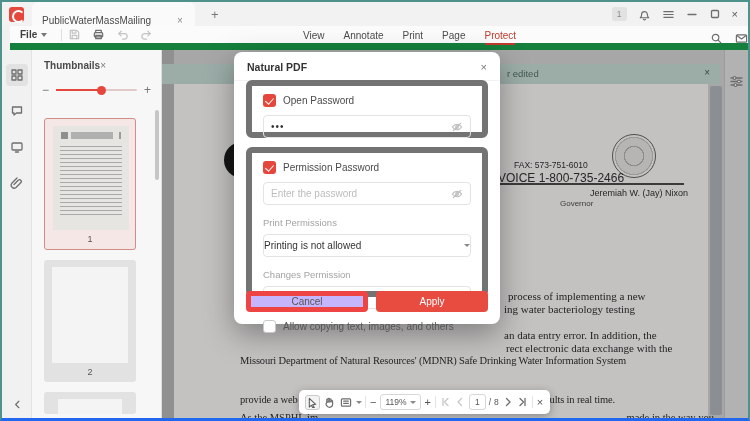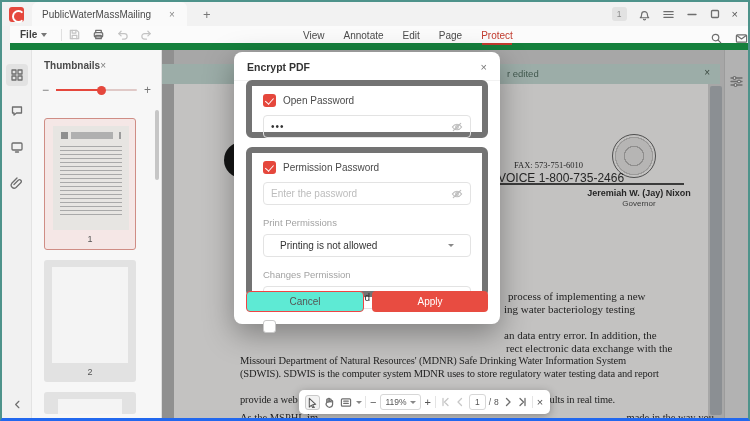--- a/index.html
+++ b/index.html
@@ -11,21 +11,21 @@
   .ico{stroke:#6e6e6e;fill:none;stroke-width:1.3;stroke-linecap:round;stroke-linejoin:round}
   .ico.dis{stroke:#c3c3c3}
 
   
   .titlebar{position:absolute;left:0;top:0;width:100%;height:24px;background:#f2f2f2;
     display:flex;align-items:center;font-size:10px}
   .applogo{width:15px;height:15px;border-radius:3px;background:#e5473c;margin:0 8px 0 7px;
     position:relative}
   .applogo::after{content:"";position:absolute;left:3px;top:3px;width:9px;height:9px;
     border:2px solid #fff;border-right-color:transparent;border-radius:50%}
-  .tab{display:flex;align-items:center;gap:16px;height:24px;padding:0 10px;background:#fafafa;
+  .tab{display:flex;align-items:flex-end;gap:24px;height:24px;padding:0 10px;background:#fafafa;
     border-radius:6px 6px 0 0;color:#4a4a4a}
   .tclose{color:#8a8a8a;font-size:10px;cursor:default;padding:0 2px}
   .newtab{margin-left:12px;color:#777;font-size:13px;padding:0 4px}
   .tb-right{margin-left:auto;display:flex;align-items:center;gap:11px;padding-right:10px}
   .badge1{min-width:15px;height:14px;background:#e2e2e2;border-radius:3px;color:#8a8a8a;
     font-size:8.5px;display:flex;align-items:center;justify-content:center;padding:0 2px}
   .winbtn{color:#555;font-size:11px}
 
   
   .menubar{position:absolute;left:8px;top:24px;width:100%;height:24px;background:#fbfbfb;
@@ -77,22 +77,22 @@
   .docarea .gutter{position:absolute;left:0;top:0;width:12px;bottom:0;background:#909090}
   .pagepaper{position:absolute;left:12px;top:34px;width:534px;bottom:0;background:#c3c2c1}
   .serif{font-family:"Liberation Serif",serif;color:#1f1f1f}
   .seal-left{position:absolute;left:50px;top:58px;width:36px;height:36px;border-radius:50%;background:#161616}
   .seal-right{position:absolute;left:438px;top:50px;width:44px;height:44px;border-radius:50%;
     border:1.5px solid #4e4e4e;background:radial-gradient(circle at 50% 50%, #b6b5b4 0 30%, #8e8d8c 31% 34%, #b6b5b4 35% 60%, #9a9998 61% 64%, transparent 65%)}
   .fax{position:absolute;left:340px;top:76px;font-size:8.5px;color:#262626}
   .voice{position:absolute;left:324px;top:87px;font-size:12px;color:#262626}
   .hrule{position:absolute;left:66px;top:99px;width:444px;height:2px;background:#3b3b3b}
   .signatory{position:absolute;left:386px;top:104px;width:158px;text-align:center;font-size:9px;
-    font-weight:bold;color:#262626}
-  .gov{position:absolute;left:386px;top:115px;width:158px;text-align:center;font-size:8px;color:#3a3a3a}
+    font-weight:normal;color:#262626}
+  .gov{position:absolute;left:386px;top:115px;width:158px;text-align:left;font-size:8px;color:#3a3a3a}
   .frag{position:absolute;white-space:nowrap;font-size:11px}
   .bodyline{position:absolute;left:66px;white-space:nowrap;font-size:10.5px;letter-spacing:-0.15px}
   .p2row{position:absolute;left:66px;width:474px;font-size:10.5px;white-space:nowrap}
   .p2row .rfrag{position:absolute;right:0;top:0}
 
   
   .greenbar{position:absolute;left:0;top:14px;width:558px;height:20px;background:#9cada8;
     display:flex;align-items:center;font-size:9.5px;color:#42594f}
   .greenbar .msg{position:absolute;left:345px;top:4px}
   .greenbar .gx{position:absolute;right:10px;top:3px;color:#39483f;font-size:10px}
@@ -128,25 +128,25 @@
   .cb.checked::after{content:"";position:absolute;left:4px;top:1.5px;width:3.5px;height:7px;
     border:solid #fff;border-width:0 1.6px 1.6px 0;transform:rotate(42deg)}
   .cb.un{background:#fff;border:1px solid #c9c9c9}
   .inputrow{margin-top:8px;height:23px;border:1px solid #e3e3e3;border-radius:4px;
     display:flex;align-items:center;padding:0 7px;gap:6px}
   .inputrow input{flex:1;border:none;outline:none;font-size:10px;color:#333;background:transparent;
     font-family:"Liberation Sans",sans-serif;letter-spacing:1px}
   .inputrow input::placeholder{color:#bcbcbc;letter-spacing:0}
   .graylabel{color:#a3a3a3;margin-top:12px;font-size:9.5px}
   .selectbox{margin-top:6px;height:23px;border:1px solid #e3e3e3;border-radius:4px;display:flex;
-    align-items:center;justify-content:space-between;padding:0 16px;color:#333}
+    align-items:center;justify-content:space-between;padding:0 0;color:#333}
   .allowrow{margin-top:11px;display:flex;align-items:center;gap:7px;color:#555}
   .btnrow{position:absolute;left:12px;right:12px;bottom:12px;display:flex;gap:8px}
   .btn{flex:1;height:21px;border-radius:4px;display:flex;align-items:center;justify-content:center;font-size:10px}
-  .btn.cancel{background:#5eead4;border:1px solid #ef4444;color:#555}
+  .btn.cancel{background:#c4b5fd;border:5px solid #ef4444;color:#555}
   .btn.apply{background:#e84c41;color:#fff}
 </style>
 </head>
 <body>
 
 <div class="window">
 
   <div class="titlebar">
     <div class="applogo"></div>
     <div class="tab">
@@ -210,21 +210,21 @@
       <span>
         <svg class="ico dis" width="13" height="13" viewBox="0 0 14 14">
             <path d="M11 6H5a3 3 0 0 0 0 6h2"></path>
             <path d="M8.5 3.5 11 6 8.5 8.5"></path>
           </svg>
       </span>
     </div>
     <div class="mb-tabs">
       <span class="mb-tab">View</span>
       <span class="mb-tab">Annotate</span>
-      <span class="mb-tab">Edit</span>
+      <span class="mb-tab">Print</span>
       <span class="mb-tab">Page</span>
       <span class="mb-tab active">Protect</span>
     </div>
     <div class="mb-right">
       <span>
         <svg class="ico" width="13" height="13" viewBox="0 0 14 14">
             <circle cx="6" cy="6" r="3.5"></circle>
             <path d="m8.7 8.7 2.8 2.8"></path>
           </svg>
       </span>
@@ -300,33 +300,32 @@
     </div>
     <div class="panel-scroll"></div>
   </div>
 
   <div class="docarea">
     <div class="gutter"></div>
 
     <div class="pagepaper serif">
       <div class="seal-left"></div>
       <div class="seal-right"></div>
-      <div class="fax" style="font-family:Liberation Serif, serif">FAX: 573-751-6010</div>
+      <div class="fax" style="font-family:Liberation Sans, sans-serif">FAX: 573-751-6010</div>
       <div class="voice" style="font-family:'Liberation Sans',sans-serif">VOICE 1-800-735-2466</div>
       <div class="hrule"></div>
       <div class="signatory" style="font-family:'Liberation Sans',sans-serif">Jeremiah W. (Jay) Nixon</div>
       <div class="gov" style="font-family:'Liberation Sans',sans-serif">Governor</div>
 
       <div class="frag" style="left:334px;top:206px">process of implementing a new</div>
       <div class="frag" style="left:330px;top:219px">ing water bacteriology testing</div>
       <div class="frag" style="left:330px;top:245px">an data entry error. In addition, the</div>
       <div class="frag" style="left:332px;top:258px">rect electronic data exchange with the</div>
 
       <div class="bodyline" style="top:271px">Missouri Department of Natural Resources' (MDNR) Safe Drinking Water Information System</div>
-      <div class="bodyline" style="top:284px">(SDWIS). SDWIS is the computer system MDNR uses to store regulatory water testing data and report</div>
       <div class="bodyline" style="top:310px">provide a web portal that MSPHL clients can use to access their own test results in real time.</div>
 
       <div class="p2row" style="top:328px">
         <span>As the MSPHL im</span>
         <span class="rfrag">made in the way you</span>
       </div>
 
     </div>
 
     <div class="greenbar">
@@ -396,21 +395,21 @@
       <svg width="10" height="10" viewBox="0 0 10 10" class="ico">
           <path d="M7 1.5v7M2 1.5 5.5 5 2 8.5"></path>
         </svg>
     </span>
     <span class="ft-sep"></span>
     <span class="glyphbtn">×</span>
   </div>
 
   <div class="dialog">
     <div class="dlg-head">
-      <span>Encrypt PDF</span>
+      <span>Natural PDF</span>
       <span class="dlg-x">×</span>
     </div>
 
     <div class="section sec1">
       <div class="cbrow">
         <span class="cb checked"></span>
         <span>Open Password</span>
       </div>
       <div class="inputrow">
         <input type="text" value="•••" style="">
@@ -444,20 +443,21 @@
         <span>Printing is not allowed</span>
         <span class="mini-caret"></span>
       </div>
       <div class="graylabel">Changes Permission</div>
       <div class="selectbox">
         <span>No changes allowed</span>
         <span class="mini-caret"></span>
       </div>
       <div class="allowrow">
         <span class="cb un"></span>
+        <span>Allow copying text, images, and others</span>
       </div>
     </div>
 
     <div class="btnrow">
       <div class="btn cancel">Cancel</div>
       <div class="btn apply">Apply</div>
     </div>
   </div>
 
 </div>

